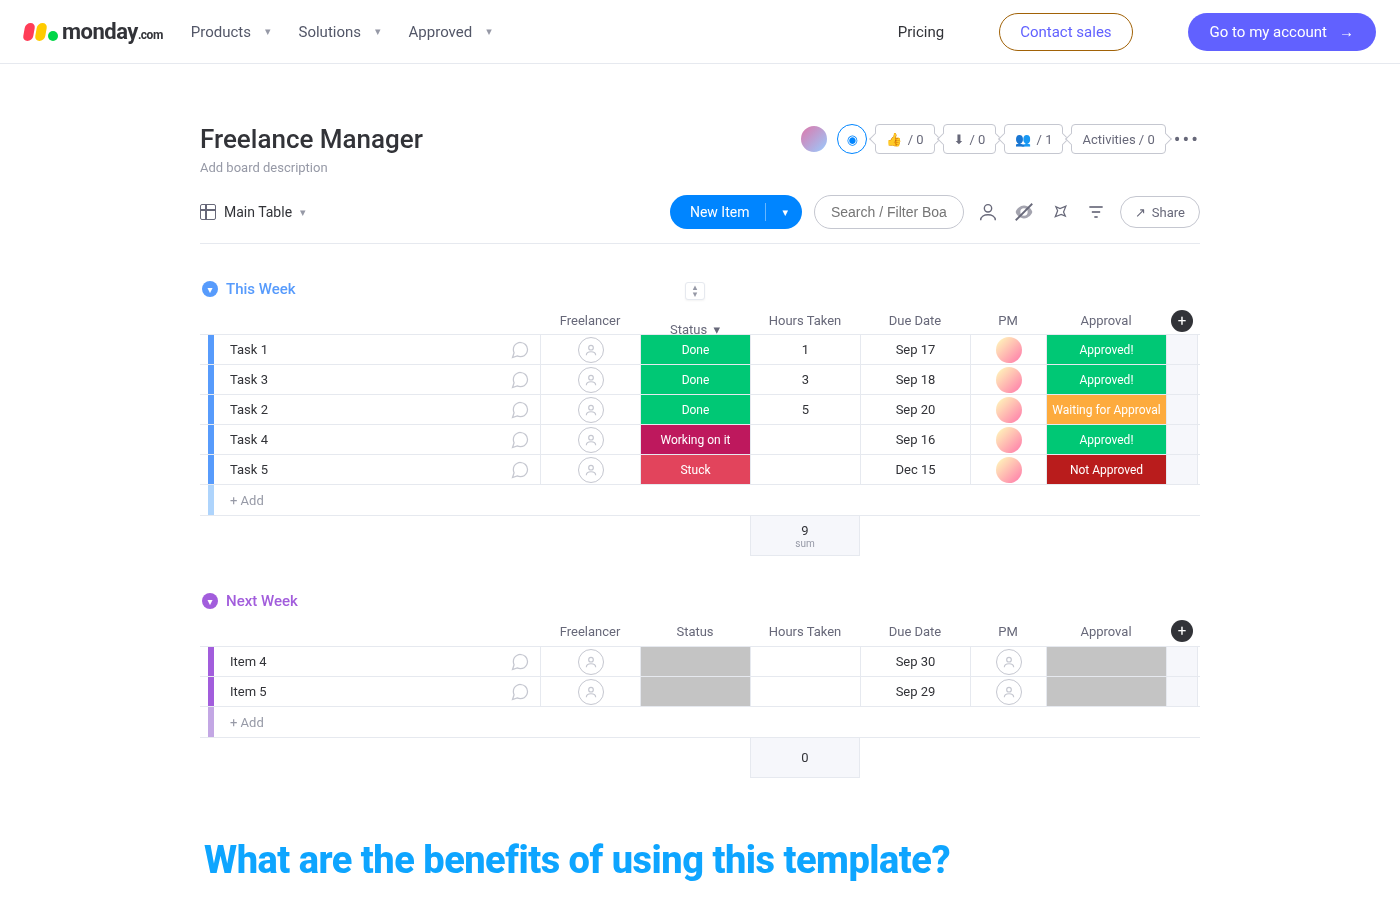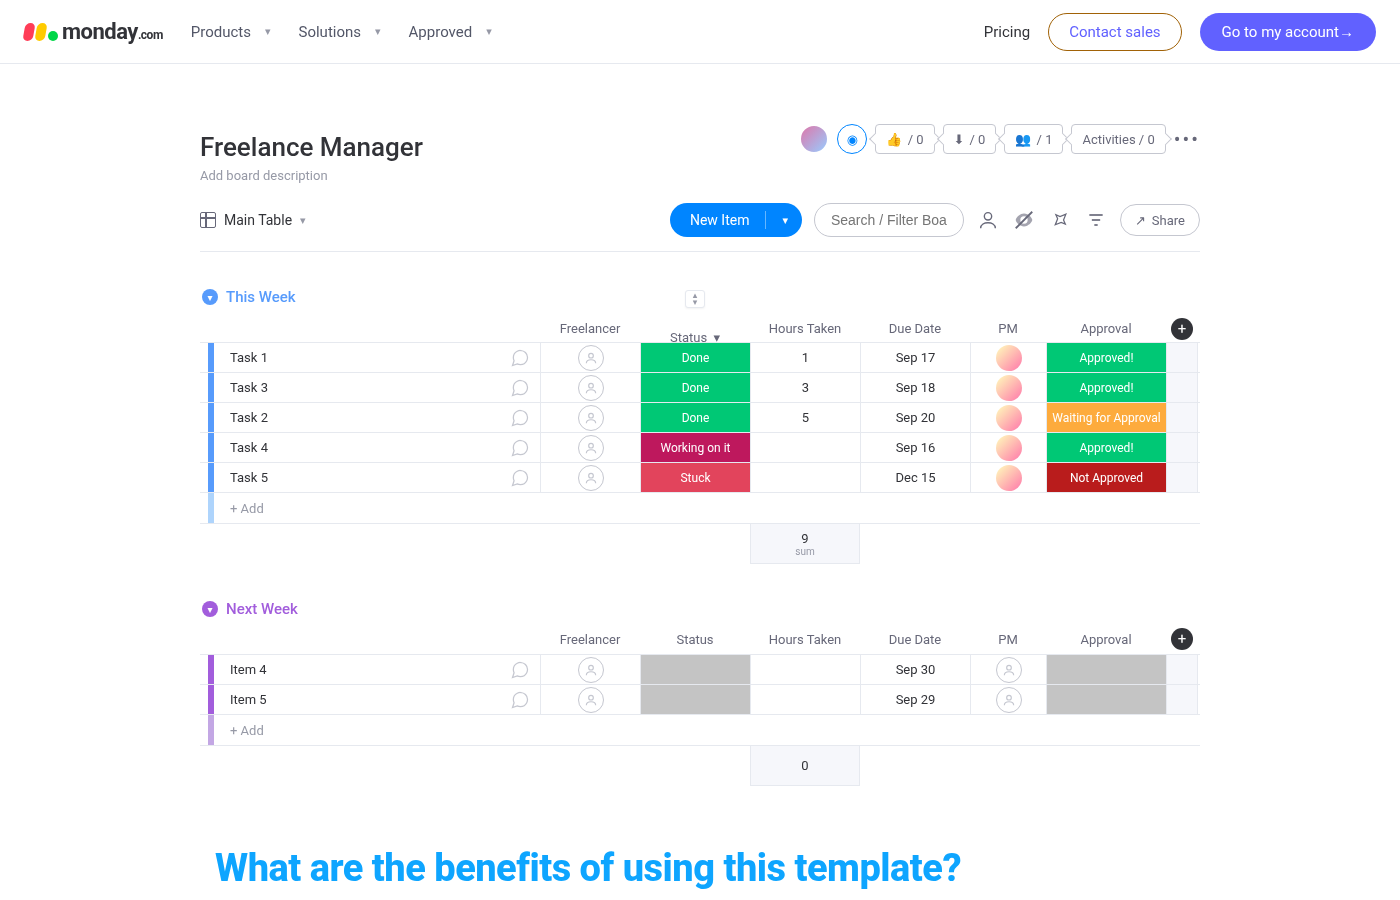--- a/index.html
+++ b/index.html
@@ -1,37 +1,37 @@
 <!DOCTYPE html>
 <html><head>
 <meta charset="utf-8">
 <style>
 * { box-sizing: border-box; margin: 0; padding: 0; }
 body { font-family: -apple-system, BlinkMacSystemFont, "Segoe UI", Roboto, Helvetica, Arial, sans-serif; background: #fff; color: #323338; width:1400px;}
-a { text-decoration: none; color: inherit; }
+a { text-decoration: none; color: inherit; margin-left: 37px; }
 
 
 .site-header { height: 64px; display:flex; align-items:center; padding:0 24px; border-bottom:1px solid #e6e9ef;}
 .logo { display:flex; align-items:center; gap:4px; margin-right:28px;}
 .logo-shapes { display:flex; gap:2px;}
 .logo-shape { width:10px; height:18px; border-radius:5px; transform:skewX(-10deg);}
 .logo-text { font-weight:700; font-size:22px; letter-spacing:-0.5px;}
 .logo-text .com { font-weight:700; font-size:12px;}
 .nav-links { display:flex; gap:28px; font-size:15px; color:#535768;}
 .nav-link { display:flex; align-items:center; gap:14px; cursor:pointer;}
 .chev { font-size:11px; color:#9699a6;}
 .spacer { flex:1;}
 .right-nav { display:flex; align-items:center; gap:18px; font-size:15px;}
 .btn-outline { border:1px solid #a16207; color:#6161ff; padding:9px 20px; border-radius:22px; cursor:pointer;}
-.btn-primary { background:#6161ff; color:#fff; padding:10px 22px; border-radius:22px; cursor:pointer; display:flex; align-items:center; gap:0;}
+.btn-primary { background:#6161ff; color:#fff; padding:10px 22px; border-radius:22px; cursor:pointer; display:flex; align-items:center; gap:12px;}
 
 
 .page { max-width:1040px; margin:0 auto; padding:60px 20px 40px;}
 .board-head { display:flex; align-items:flex-start; gap:16px;}
-.board-title { font-size:26px; font-weight:500; color:#323338;margin-top:8px;}
+.board-title { font-size:26px; font-weight:500; color:#323338;}
 .board-desc { font-size:13px; color:#9699a6; margin-top:6px;}
 .head-right { margin-left:auto; display:flex; align-items:center; gap:8px;}
 .avatar-sm { width:30px; height:30px; border-radius:50%; background:linear-gradient(135deg,#d7a,#9cf); border:2px solid #fff;}
 .avatar-cam { width:30px; height:30px; border-radius:50%; border:1.5px solid #0085ff; display:flex; align-items:center; justify-content:center; color:#0085ff; font-size:13px;}
 .pill { border:1px solid #c5c7d0; border-radius:4px; height:30px; padding:0 10px; display:flex; align-items:center; font-size:13px; color:#676879; gap:5px; position:relative;}
 .pill::before, .pill::after { content:""; position:absolute; width:8px; height:8px; background:#fff; border:1px solid #c5c7d0; top:50%; }
 .pill::before { left:-5px; transform:translateY(-50%) rotate(45deg); border-right:none; border-top:none;}
 .pill::after { right:-5px; transform:translateY(-50%) rotate(45deg); border-left:none; border-bottom:none;}
 .dots { font-size:20px; letter-spacing:2px; color:#676879; cursor:pointer;}
 
@@ -67,21 +67,21 @@
 .person-fill { width:26px; height:26px; border-radius:50%; background:linear-gradient(135deg,#ffb,#f7a);}
 .status { color:#fff; width:100%; height:100%; display:flex; align-items:center; justify-content:center; font-size:12px;}
 .last-cell { background:#f6f7fb; border-right:1px solid #e6e9ef;}
 .add-row { height:32px; display:flex; align-items:center; padding-left:30px; font-size:13px; color:#9699a6; position:relative; border-top:1px solid #e6e9ef; border-bottom:1px solid #e6e9ef;}
 .add-row::before { content:""; position:absolute; left:8px; top:0; bottom:0; width:6px;}
 .summary { display:grid; grid-template-columns: 340px 100px 110px 110px 110px 76px 120px 32px; }
 .summary .sumcell { grid-column:4; height:40px; background:#f6f7fb; border:1px solid #e6e9ef; border-top:none; display:flex; flex-direction:column; align-items:center; justify-content:center; font-size:13px;}
 .summary .sumcell .lbl { font-size:10px; color:#9699a6;}
 .row .cell.hours, .row .cell.due, .row .cell.pm, .row .cell.approval, .row .cell.status-c, .row .cell.freelancer-c { border-left:1px solid #e6e9ef;}
 .gray-cell { background:#c4c4c4;}
-.benefits-h { font-size:38px; font-weight:800; color:#0ea5ff; margin:60px 15px 36px; letter-spacing:-0.5px;}
+.benefits-h { font-size:38px; font-weight:800; color:#0ea5ff; margin:60px 4px 36px; letter-spacing:-0.5px;}
 svg { display:block;}
 </style>
 </head>
 <body>
 
 <div class="site-header">
   <div class="logo">
     <div class="logo-shapes">
       <div class="logo-shape" style="background:#ff3d57"></div>
       <div class="logo-shape" style="background:#ffcb00"></div>

